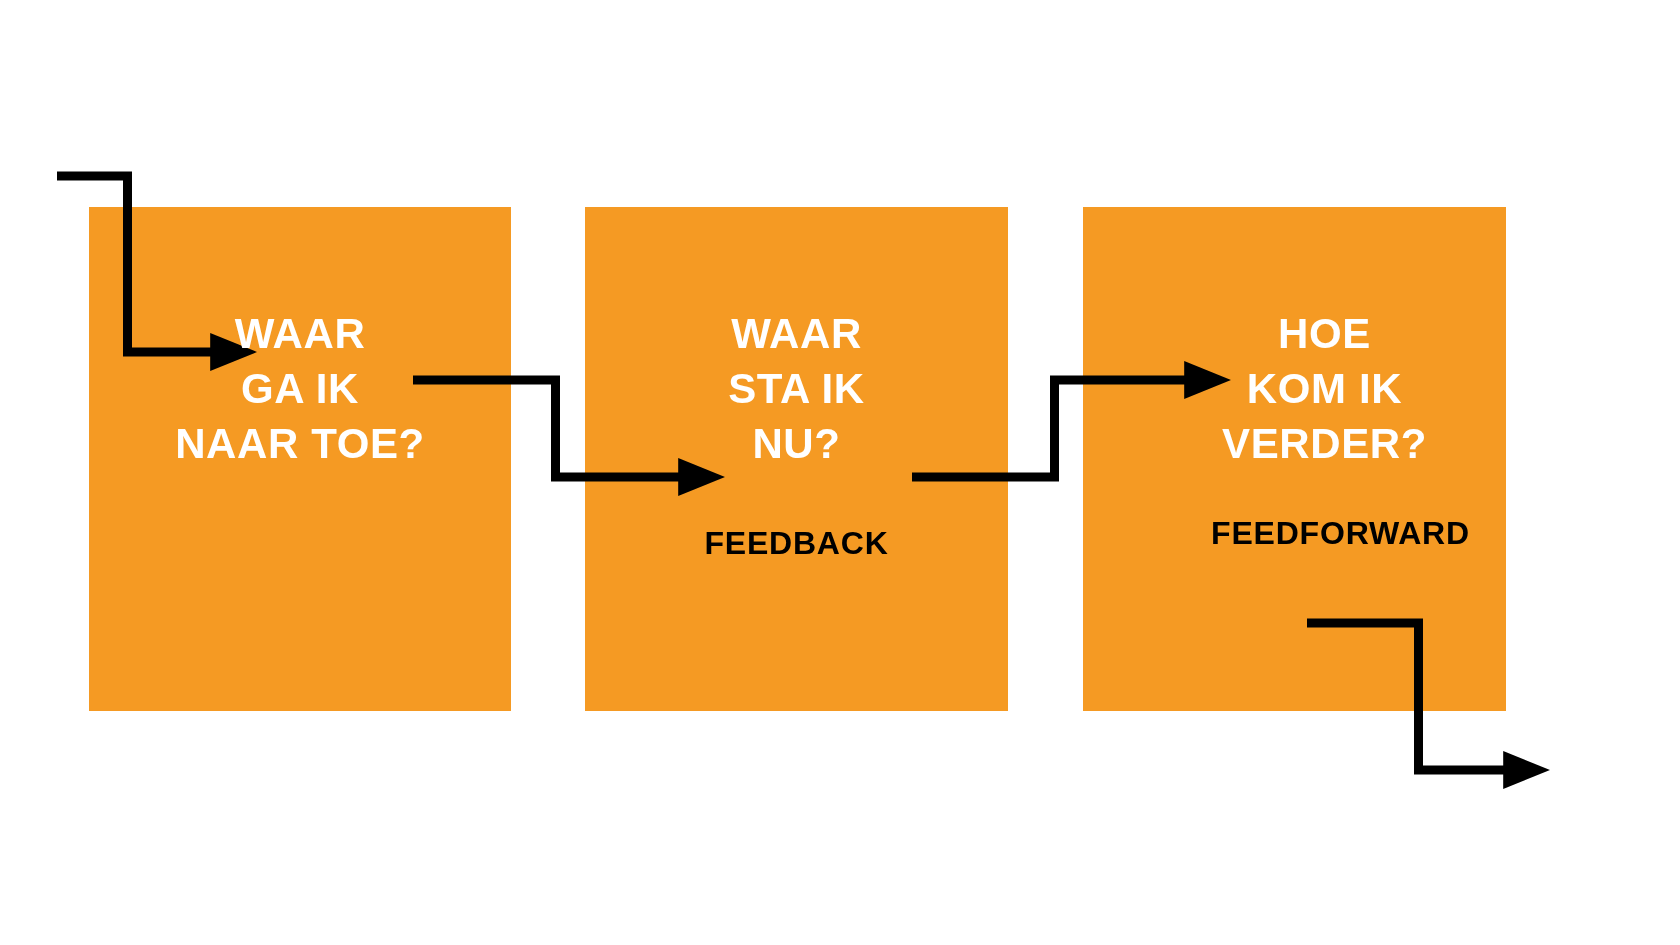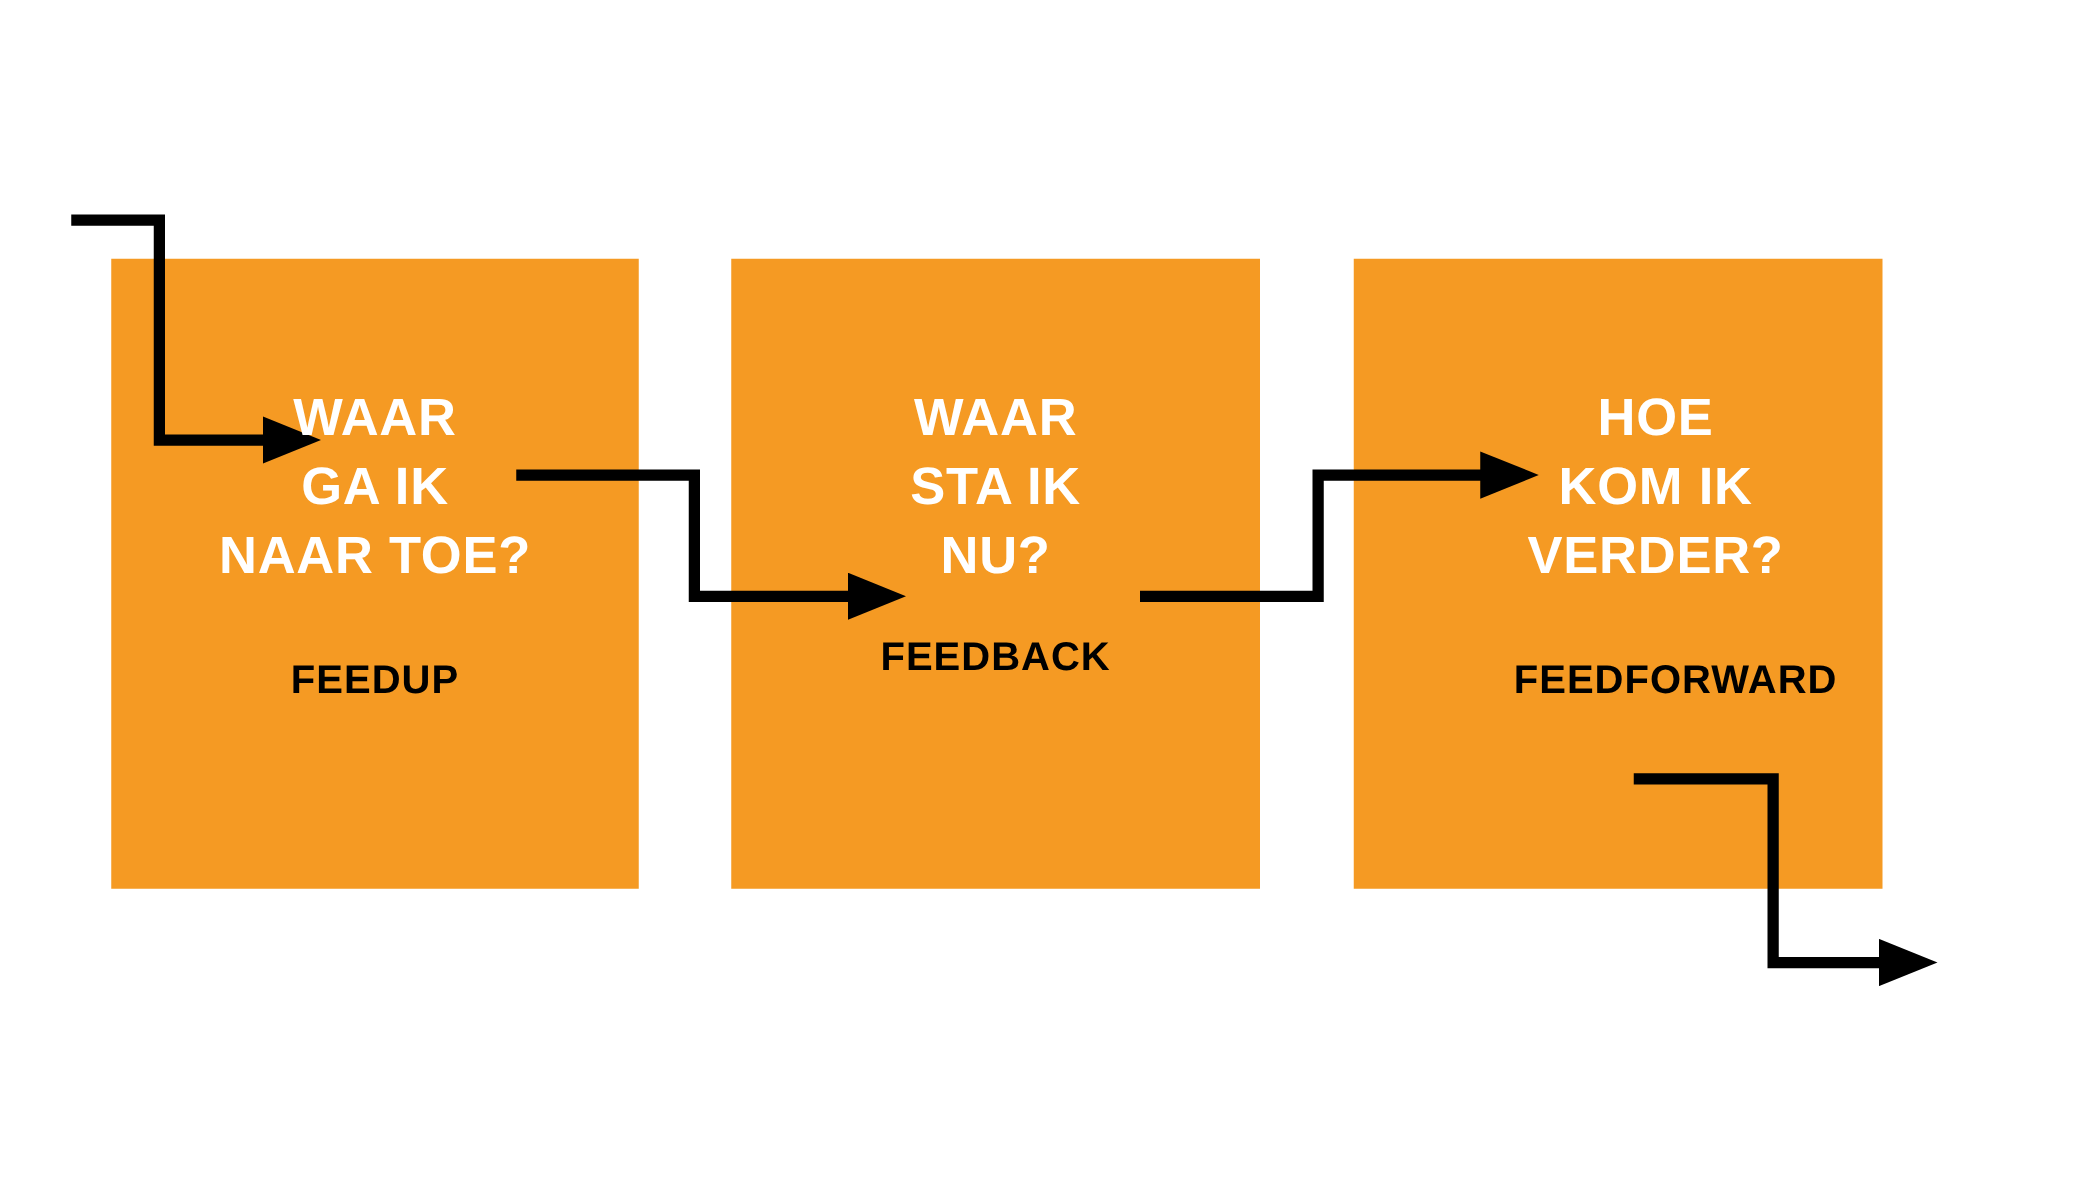--- a/index.html
+++ b/index.html
@@ -79,30 +79,29 @@
 
     <path d="M 912 477 L 1054.5 477 L 1054.5 380 L 1186 380" fill="none" stroke="#000000" stroke-width="9" stroke-linecap="butt" stroke-linejoin="miter" marker-end="url(#arrowhead)"></path>
 
     <path d="M 1307 623 L 1418.5 623 L 1418.5 770 L 1505 770" fill="none" stroke="#000000" stroke-width="9" stroke-linecap="butt" stroke-linejoin="miter" marker-end="url(#arrowhead)"></path>
   </svg>
 
   <div class="stage-box" style="left:89px; top:207px; width:422px; height:504px;">
     <div class="stage-question" style="top:99px;">WAAR
 GA IK
 NAAR TOE?</div>
-    <div class="stage-label" style="top:318px;">FEEDUP</div>
   </div>
 
   <div class="stage-box" style="left:585px; top:207px; width:423px; height:504px;">
     <div class="stage-question" style="top:99px;">WAAR
 STA IK
 NU?</div>
-    <div class="stage-label" style="top:300px;">FEEDBACK</div>
+    <div class="stage-label" style="top:318px;">FEEDBACK</div>
   </div>
 
   <div class="stage-box" style="left:1083px; top:207px; width:483px; height:504px;">
     <div class="stage-question" style="top:99px;">HOE
 KOM IK
 VERDER?</div>
-    <div class="stage-label" style="top:318px;padding-left:32px;">FEEDFORWARD</div>
+    <div class="stage-label" style="top:308px;padding-left:32px;">FEEDFORWARD</div>
   </div>
 
 </div>
 
 </body></html>

